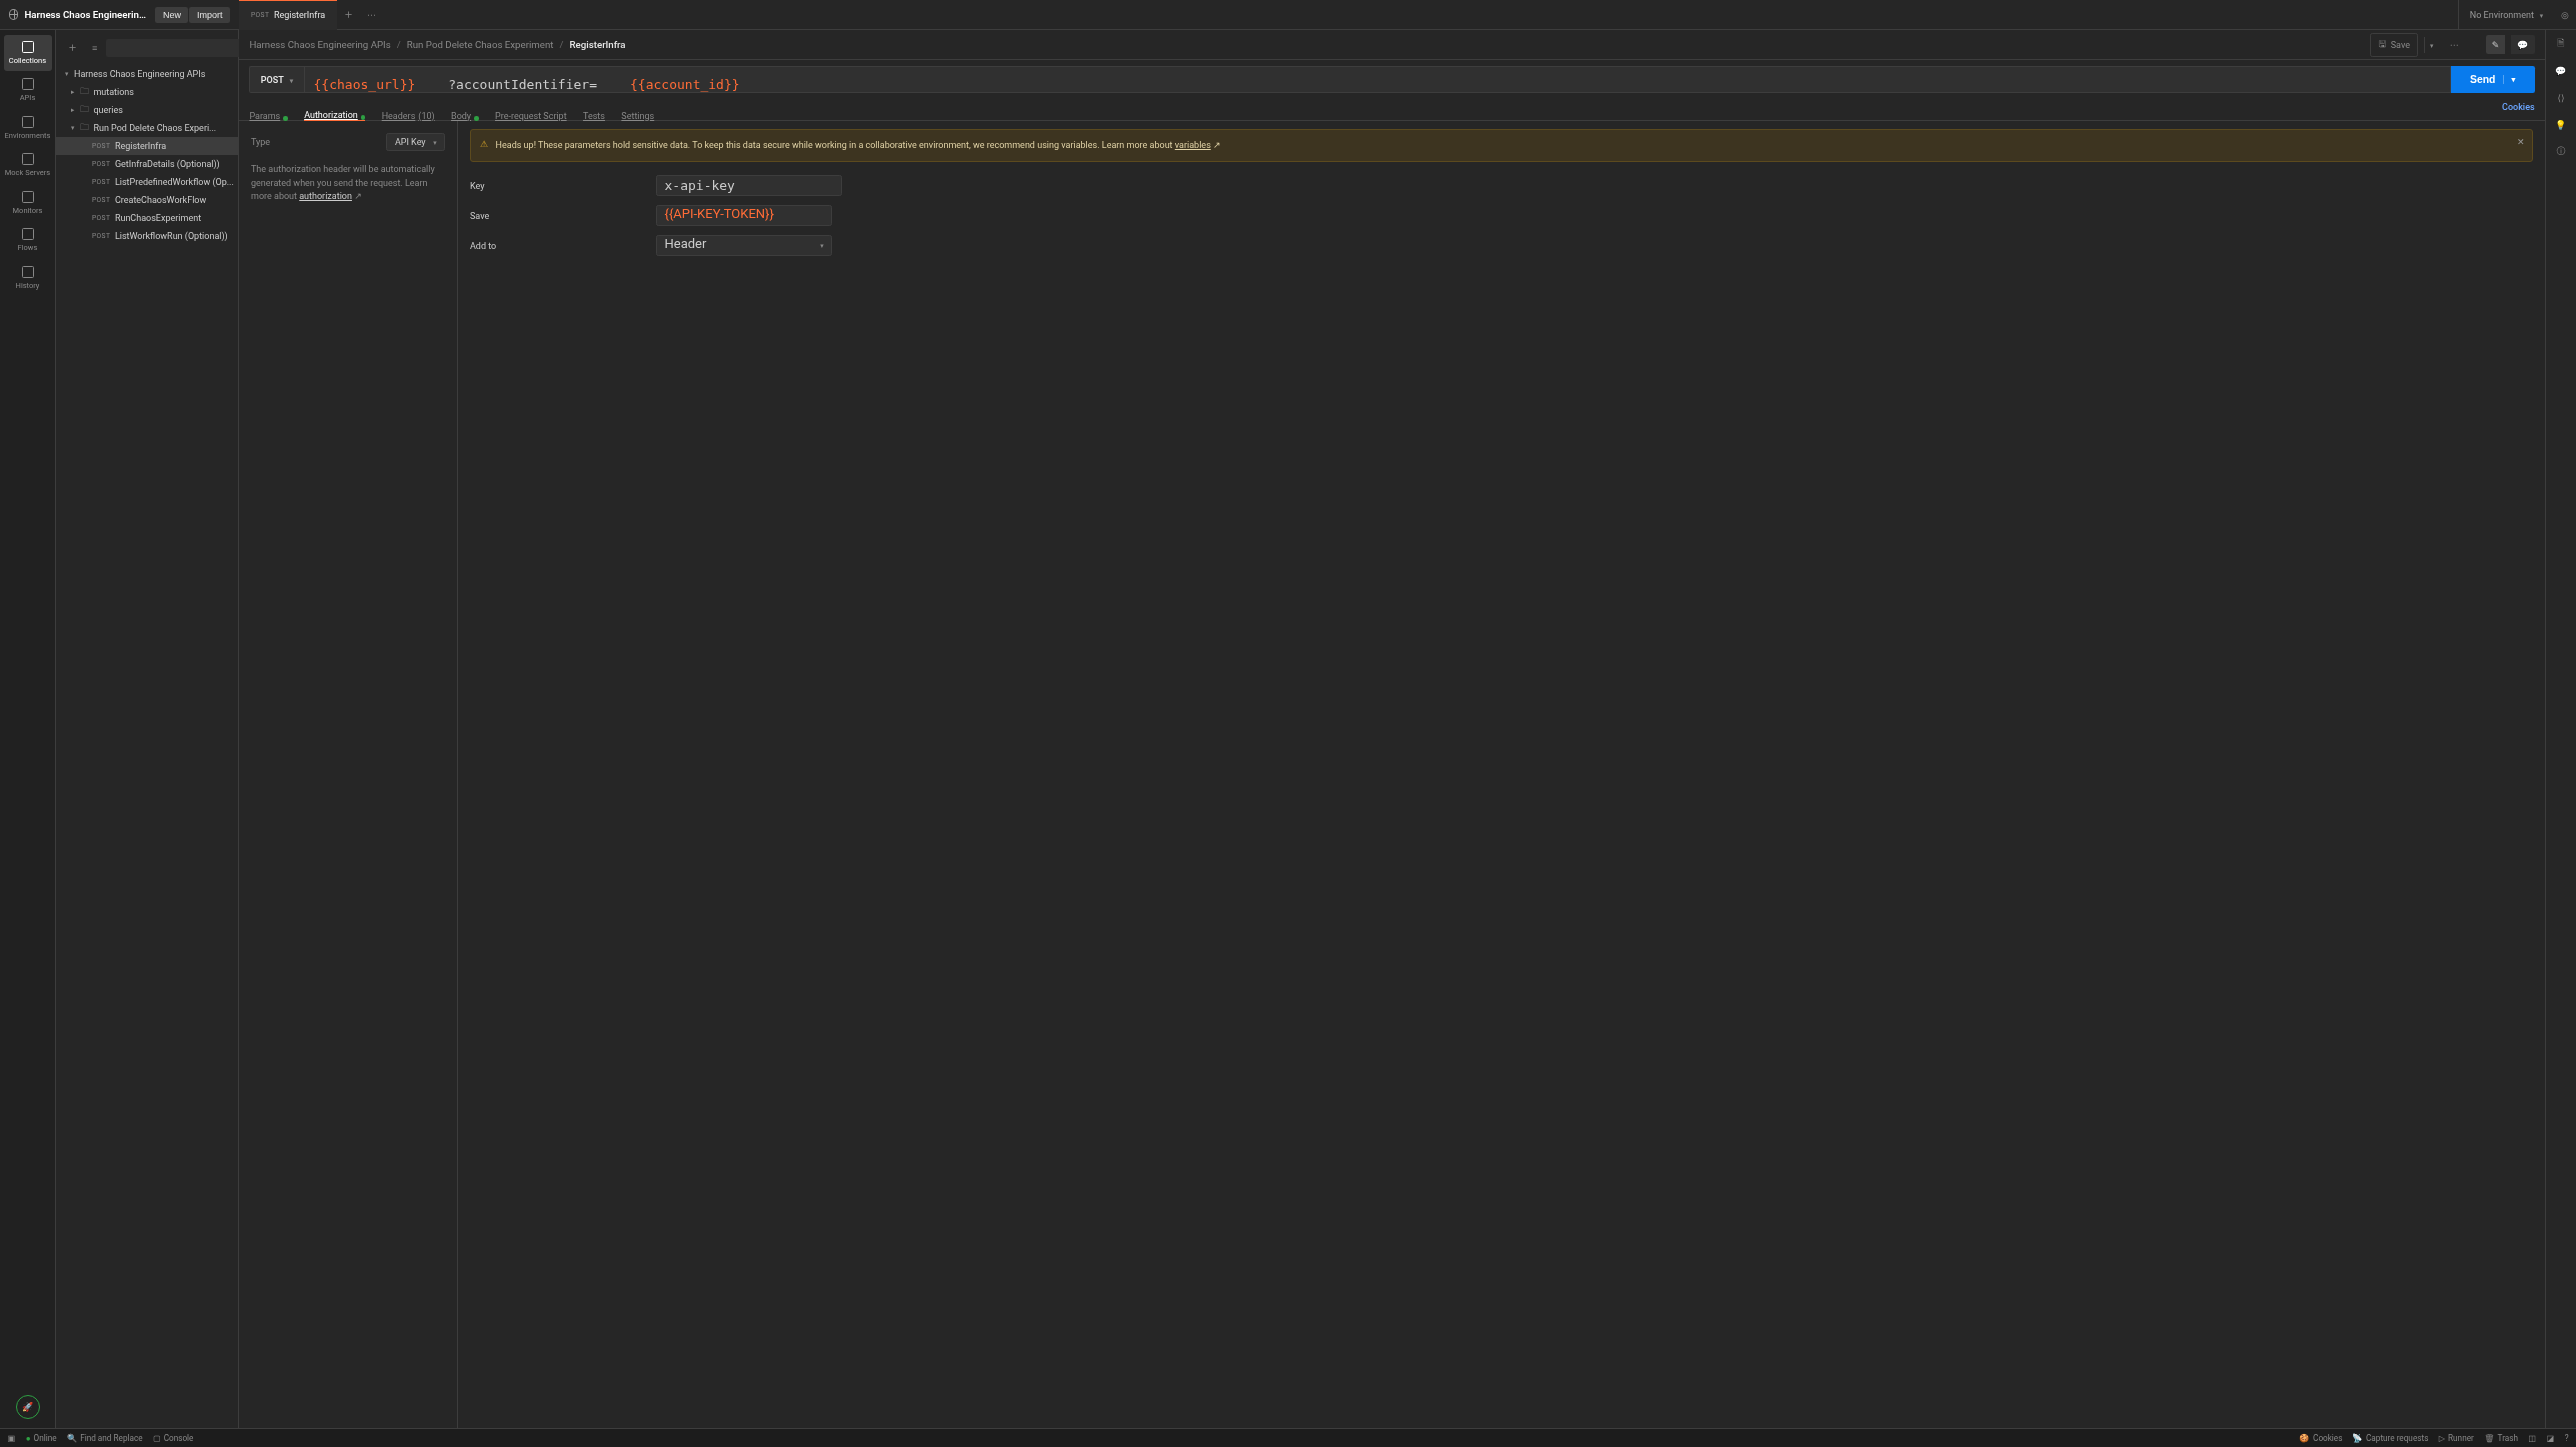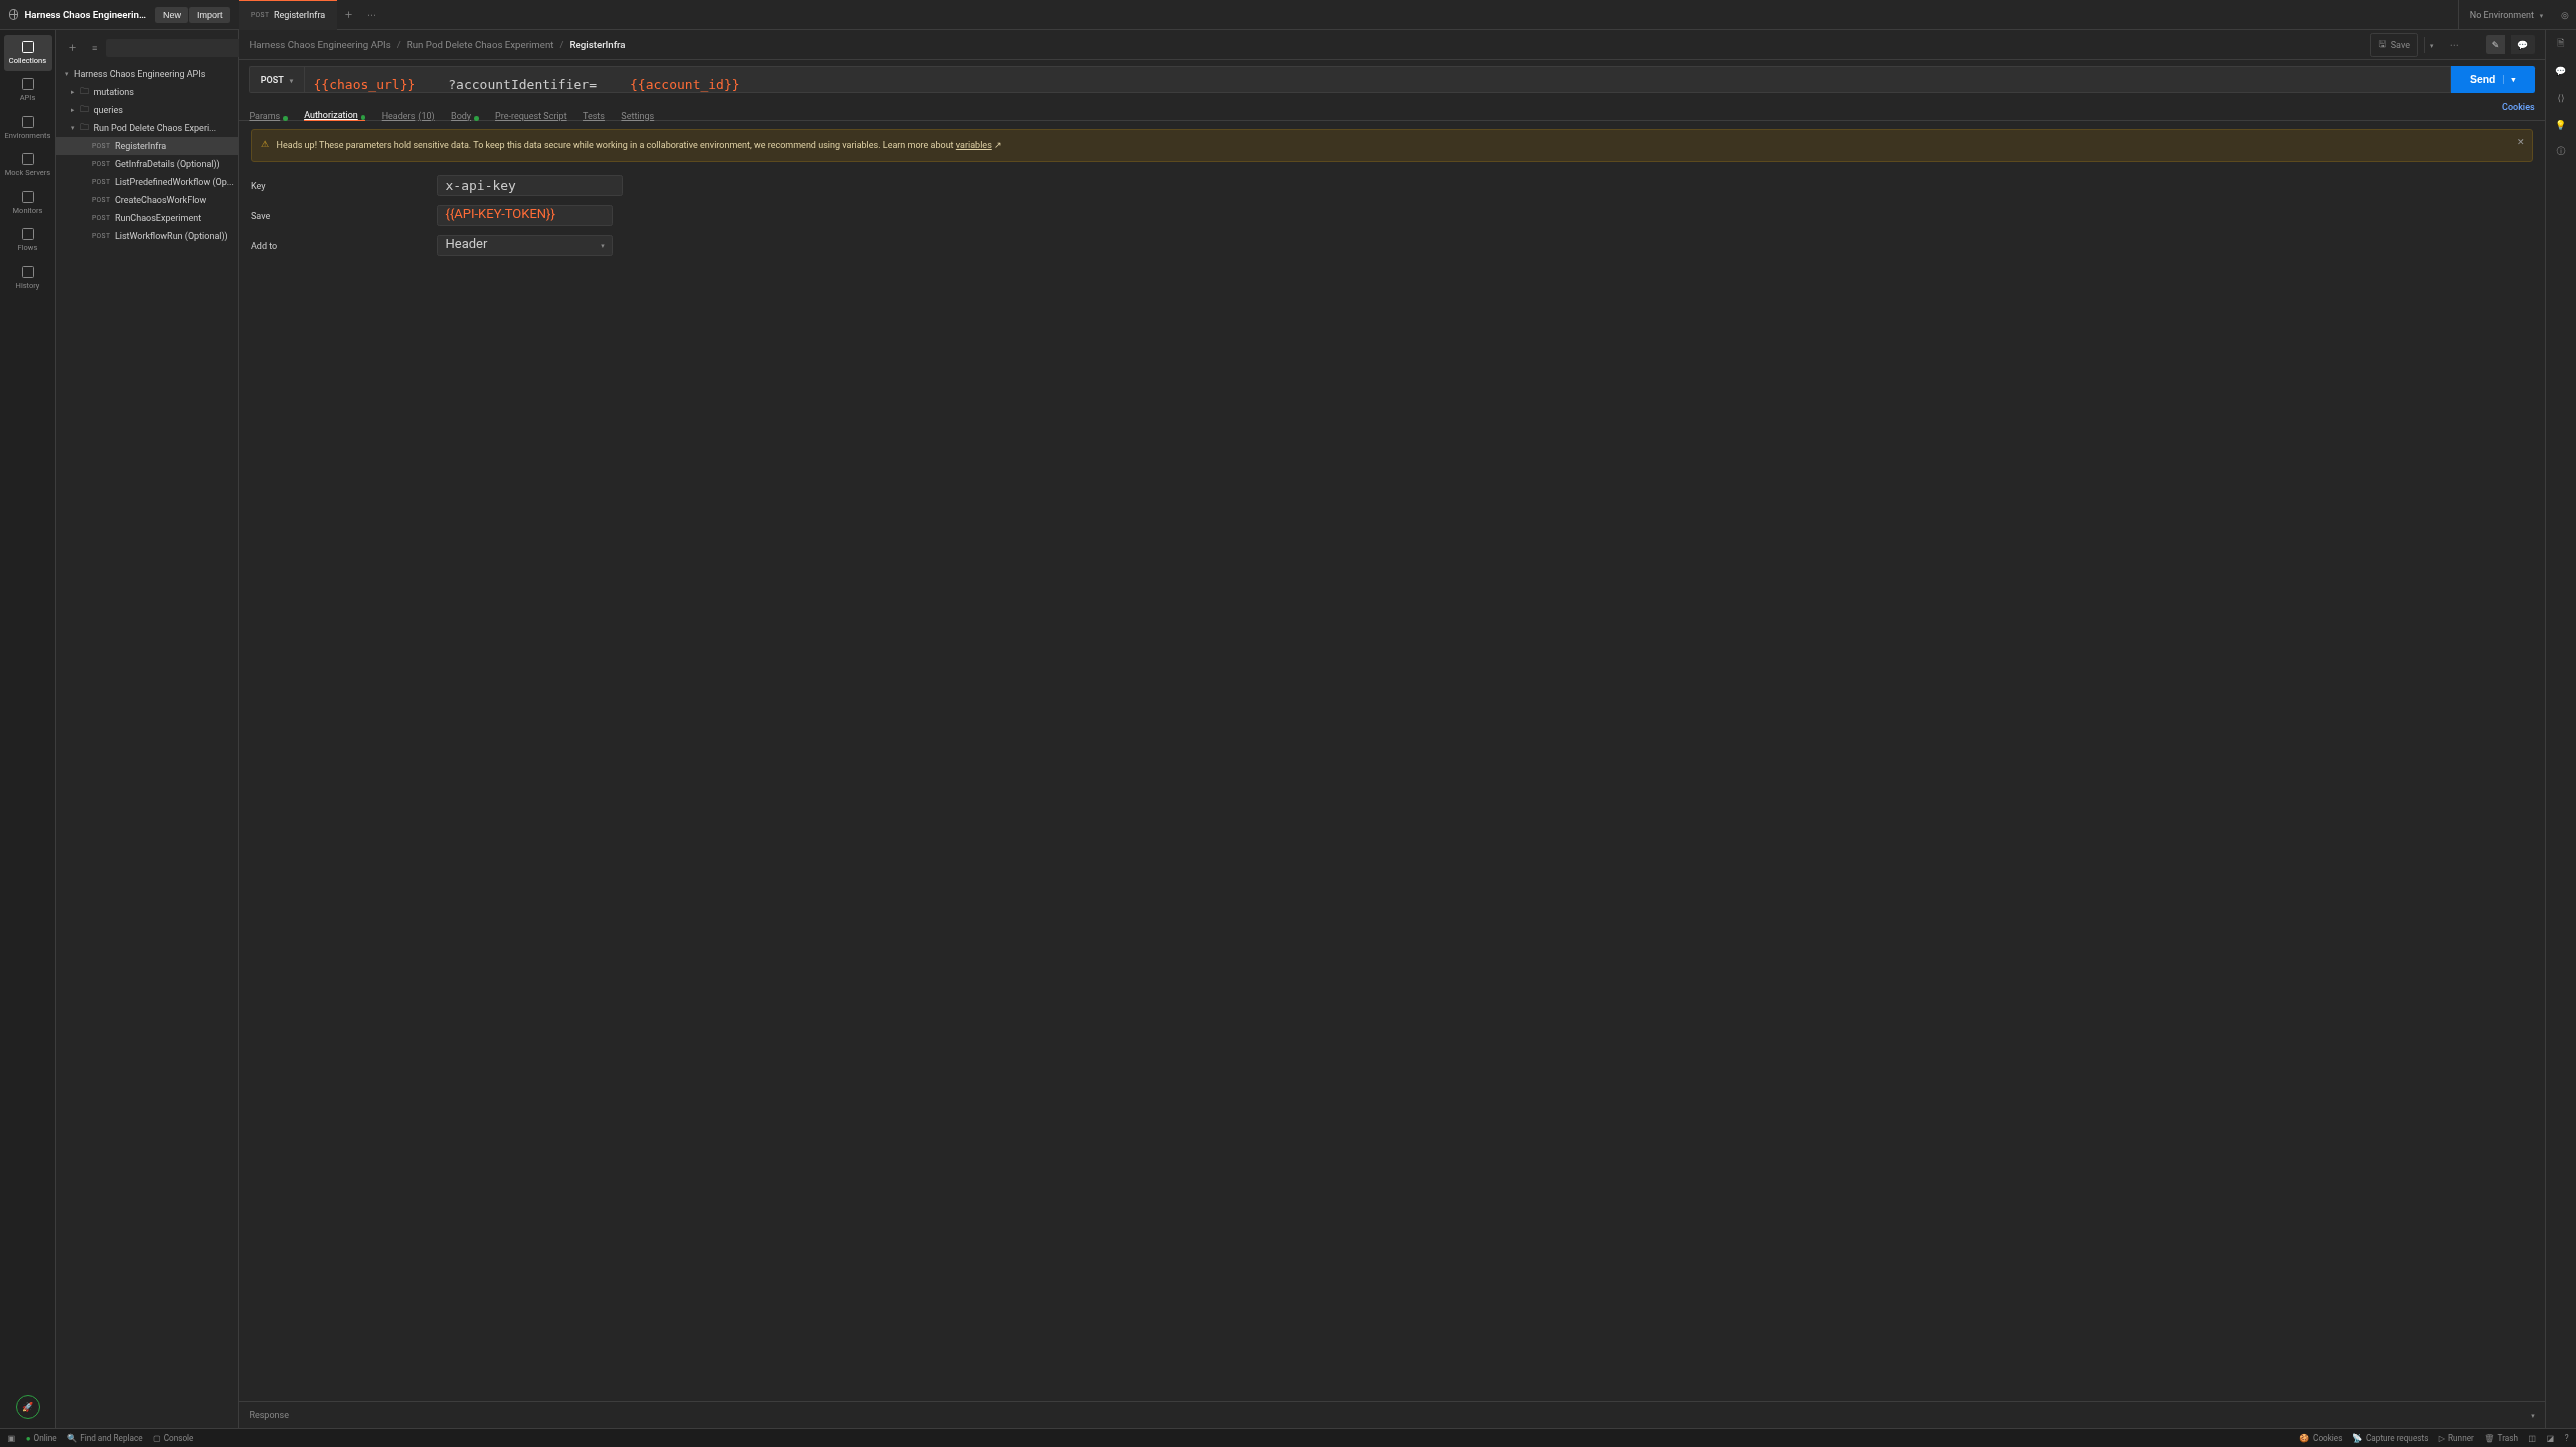--- a/index.html
+++ b/index.html
@@ -312,20 +312,30 @@
             <span>Tests</span>
           </div>
         <div class="subtab">
             <span>Settings</span>
           </div>
         <div class="subtab-spacer"></div>
         <div class="cookies-link">Cookies</div>
       </div>
 
       <div class="auth-panel">
+        <div class="auth-left">
+          <div class="row1">
+            <span>Type</span>
+            <div class="type-select">
+              <span>API Key</span>
+              <span class="chev-down"></span>
+            </div>
+          </div>
+          <p><span>The authorization header will be automatically generated when you send the request. Learn more about </span><a>authorization</a> ↗</p>
+        </div>
         <div class="auth-right">
           <div class="banner">
             <span class="warn">⚠</span>
             <p><span>Heads up! These parameters hold sensitive data. To keep this data secure while working in a collaborative environment, we recommend using variables. Learn more about </span><a>variables</a> ↗</p>
             <span class="close">✕</span>
           </div>
           <div class="field-row">
             <label>Key</label>
             <input value="x-api-key" style="">
           </div>
@@ -338,25 +348,20 @@
           <div class="field-row">
             <label>Add to</label>
             <div class="select">
               <span>Header</span>
               <span class="chev-down"></span>
             </div>
           </div>
         </div>
       </div>
 
-      <div class="response-bar">
-        <span>Response</span>
-        <div class="sp"></div>
-        <span class="chev-down"></span>
-      </div>
 
     </div>
 
     <div class="right-rail">
       <div>🗎</div>
       <div>💬</div>
       <div>⟨⟩</div>
       <div>💡</div>
       <div>ⓘ</div>
     </div>

